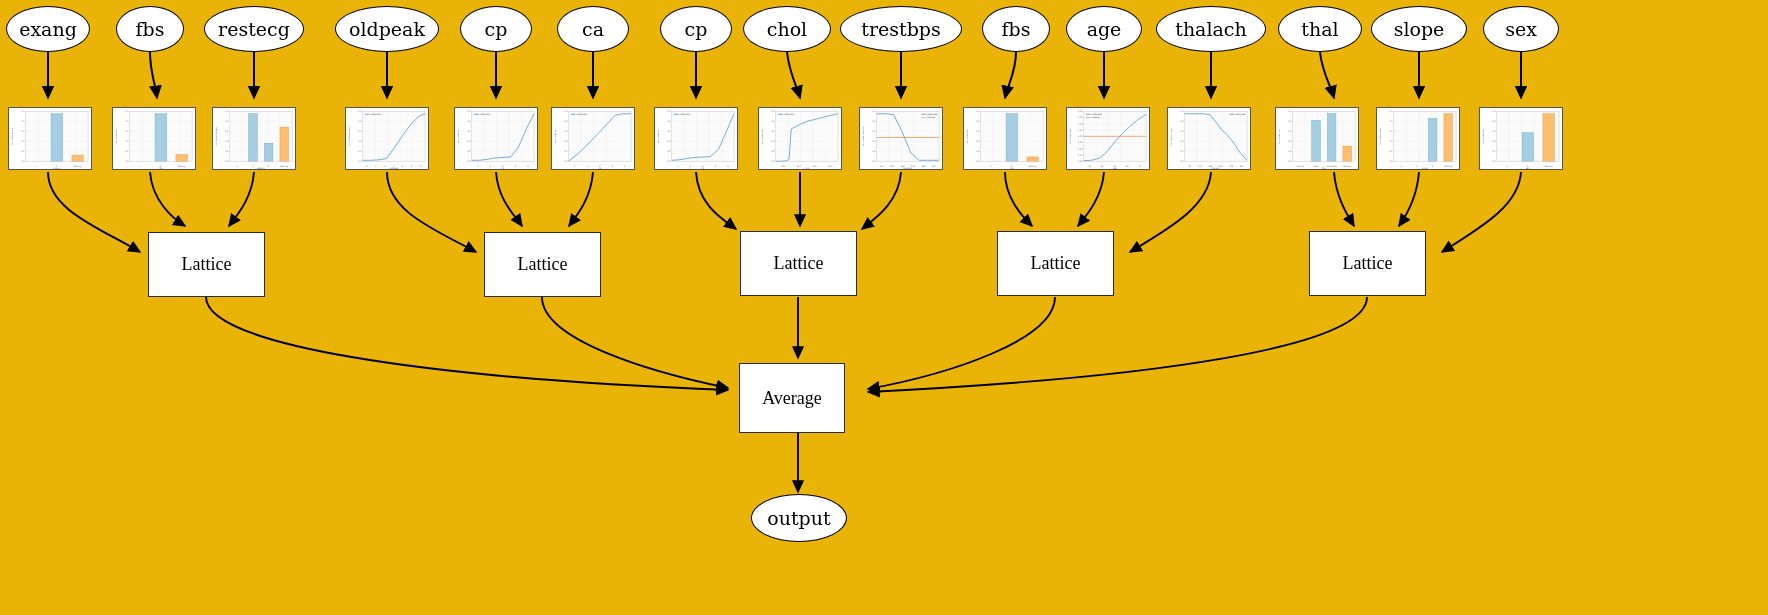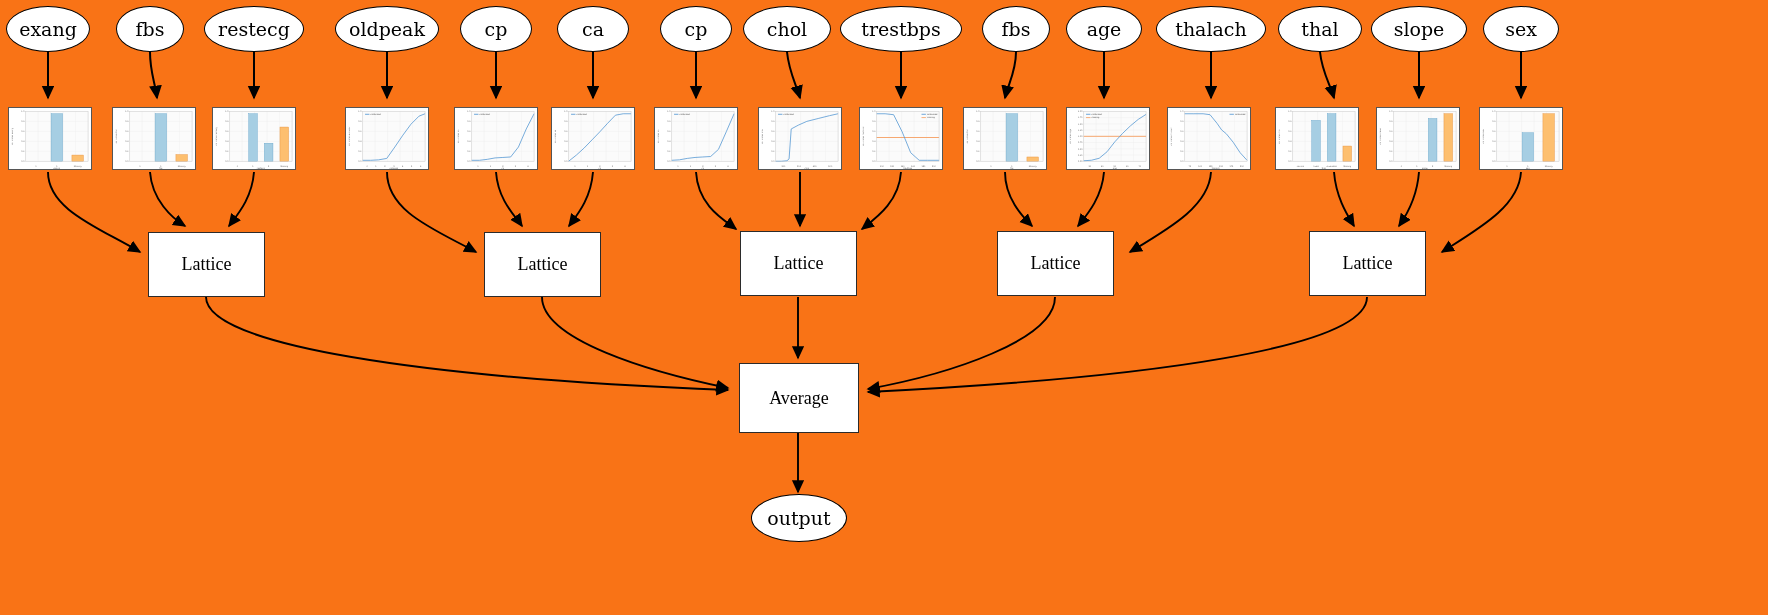--- a/index.html
+++ b/index.html
@@ -1,17 +1,17 @@
 <!DOCTYPE html>
 <html><head>
 <meta charset="utf-8">
 <style>
   html,body{margin:0;padding:0;background:#ffffff;}
   body{font-family:"DejaVu Serif", serif;}
-  #stage{position:relative;width:1768px;height:615px;overflow:hidden;background:#f97316;}
+  #stage{position:relative;width:1768px;height:615px;overflow:hidden;background:#eab308;}
   svg.edges{position:absolute;left:0;top:0;width:1768px;height:615px;pointer-events:none;}
 
   .ellipse-node{
     position:absolute;
     display:flex;align-items:center;justify-content:center;
     border:1.6px solid #000;border-radius:50%;
     background:#fff;
     font-family:"DejaVu Serif", serif;
     font-size:19px;color:#000;
     box-sizing:border-box;
@@ -697,21 +697,21 @@
   <div class="box-node" style="left:740px;top:231px;width:117px;height:65px;">
     <span>Lattice</span>
   </div>
   <div class="box-node" style="left:997px;top:231px;width:117px;height:65px;">
     <span>Lattice</span>
   </div>
   <div class="box-node" style="left:1309px;top:231px;width:117px;height:65px;">
     <span>Lattice</span>
   </div>
 
-  <div class="box-node" style="left:739px;top:363px;width:120px;height:70px;">
+  <div class="box-node" style="left:739px;top:363px;width:106px;height:70px;">
     <span>Average</span>
   </div>
 
   <div class="ellipse-node" style="left:751px;top:494px;width:96px;height:48px;">
     <span>output</span>
   </div>
 
 </div>
 
 </body></html>

